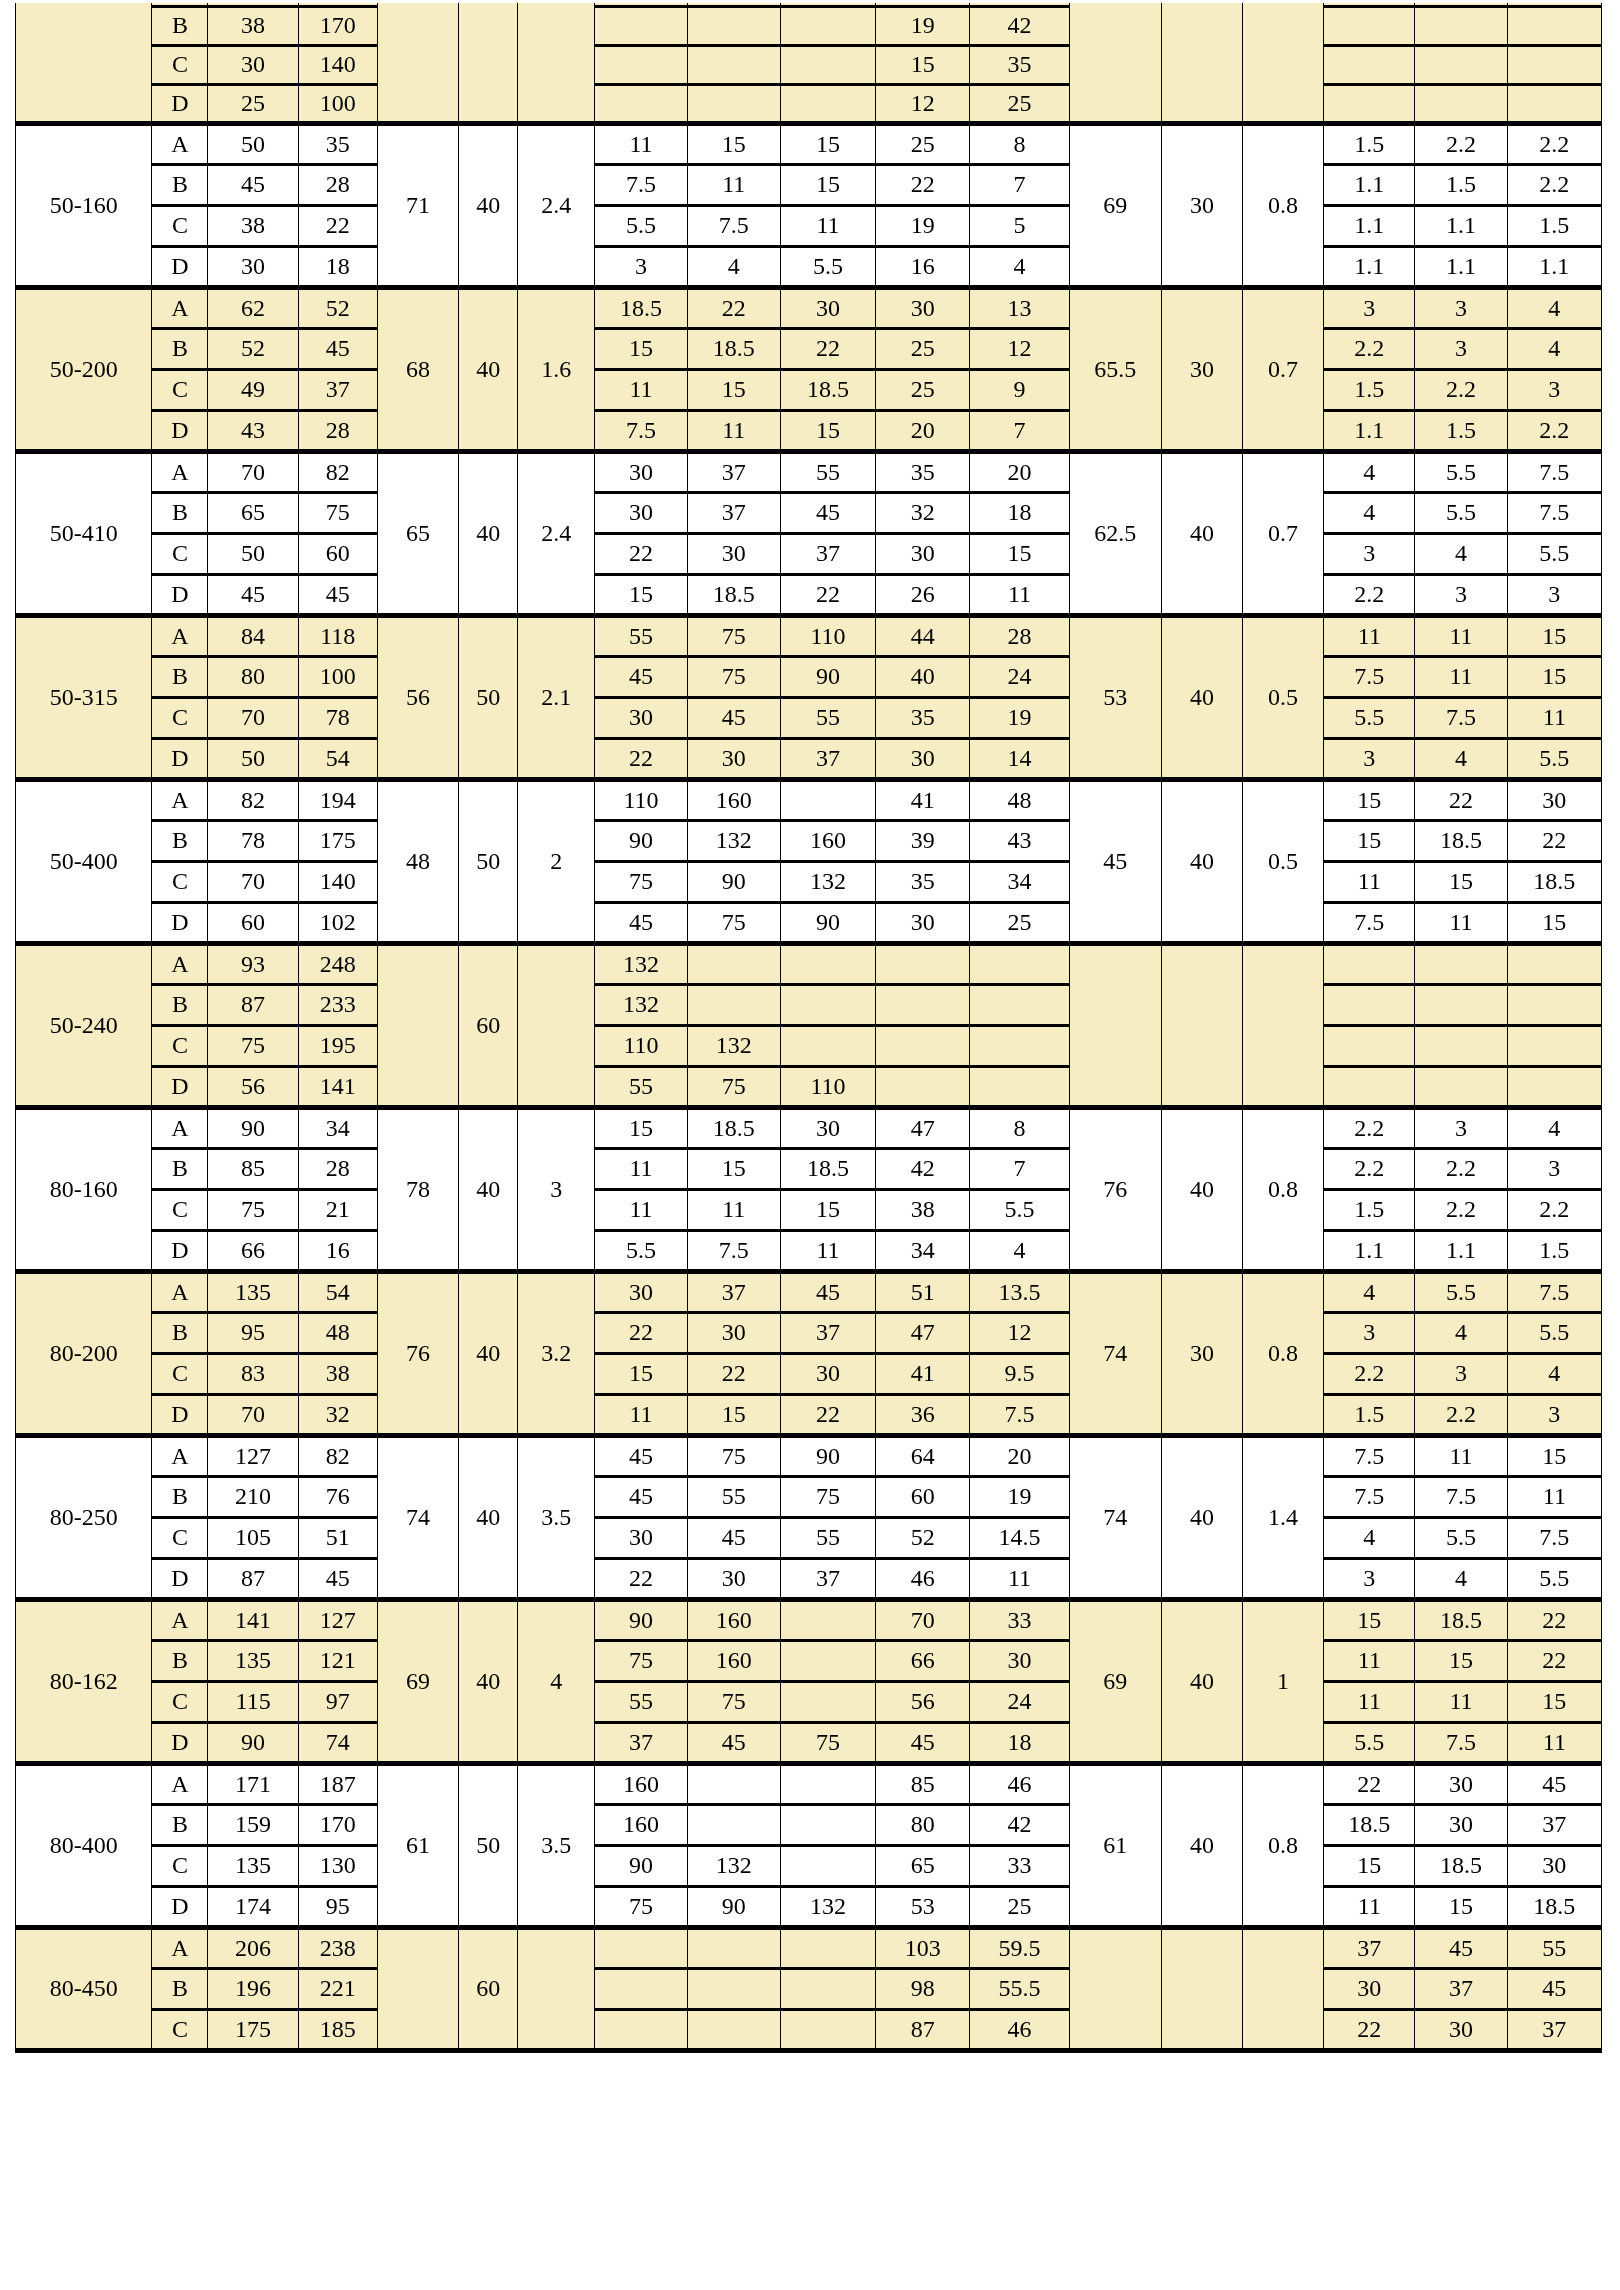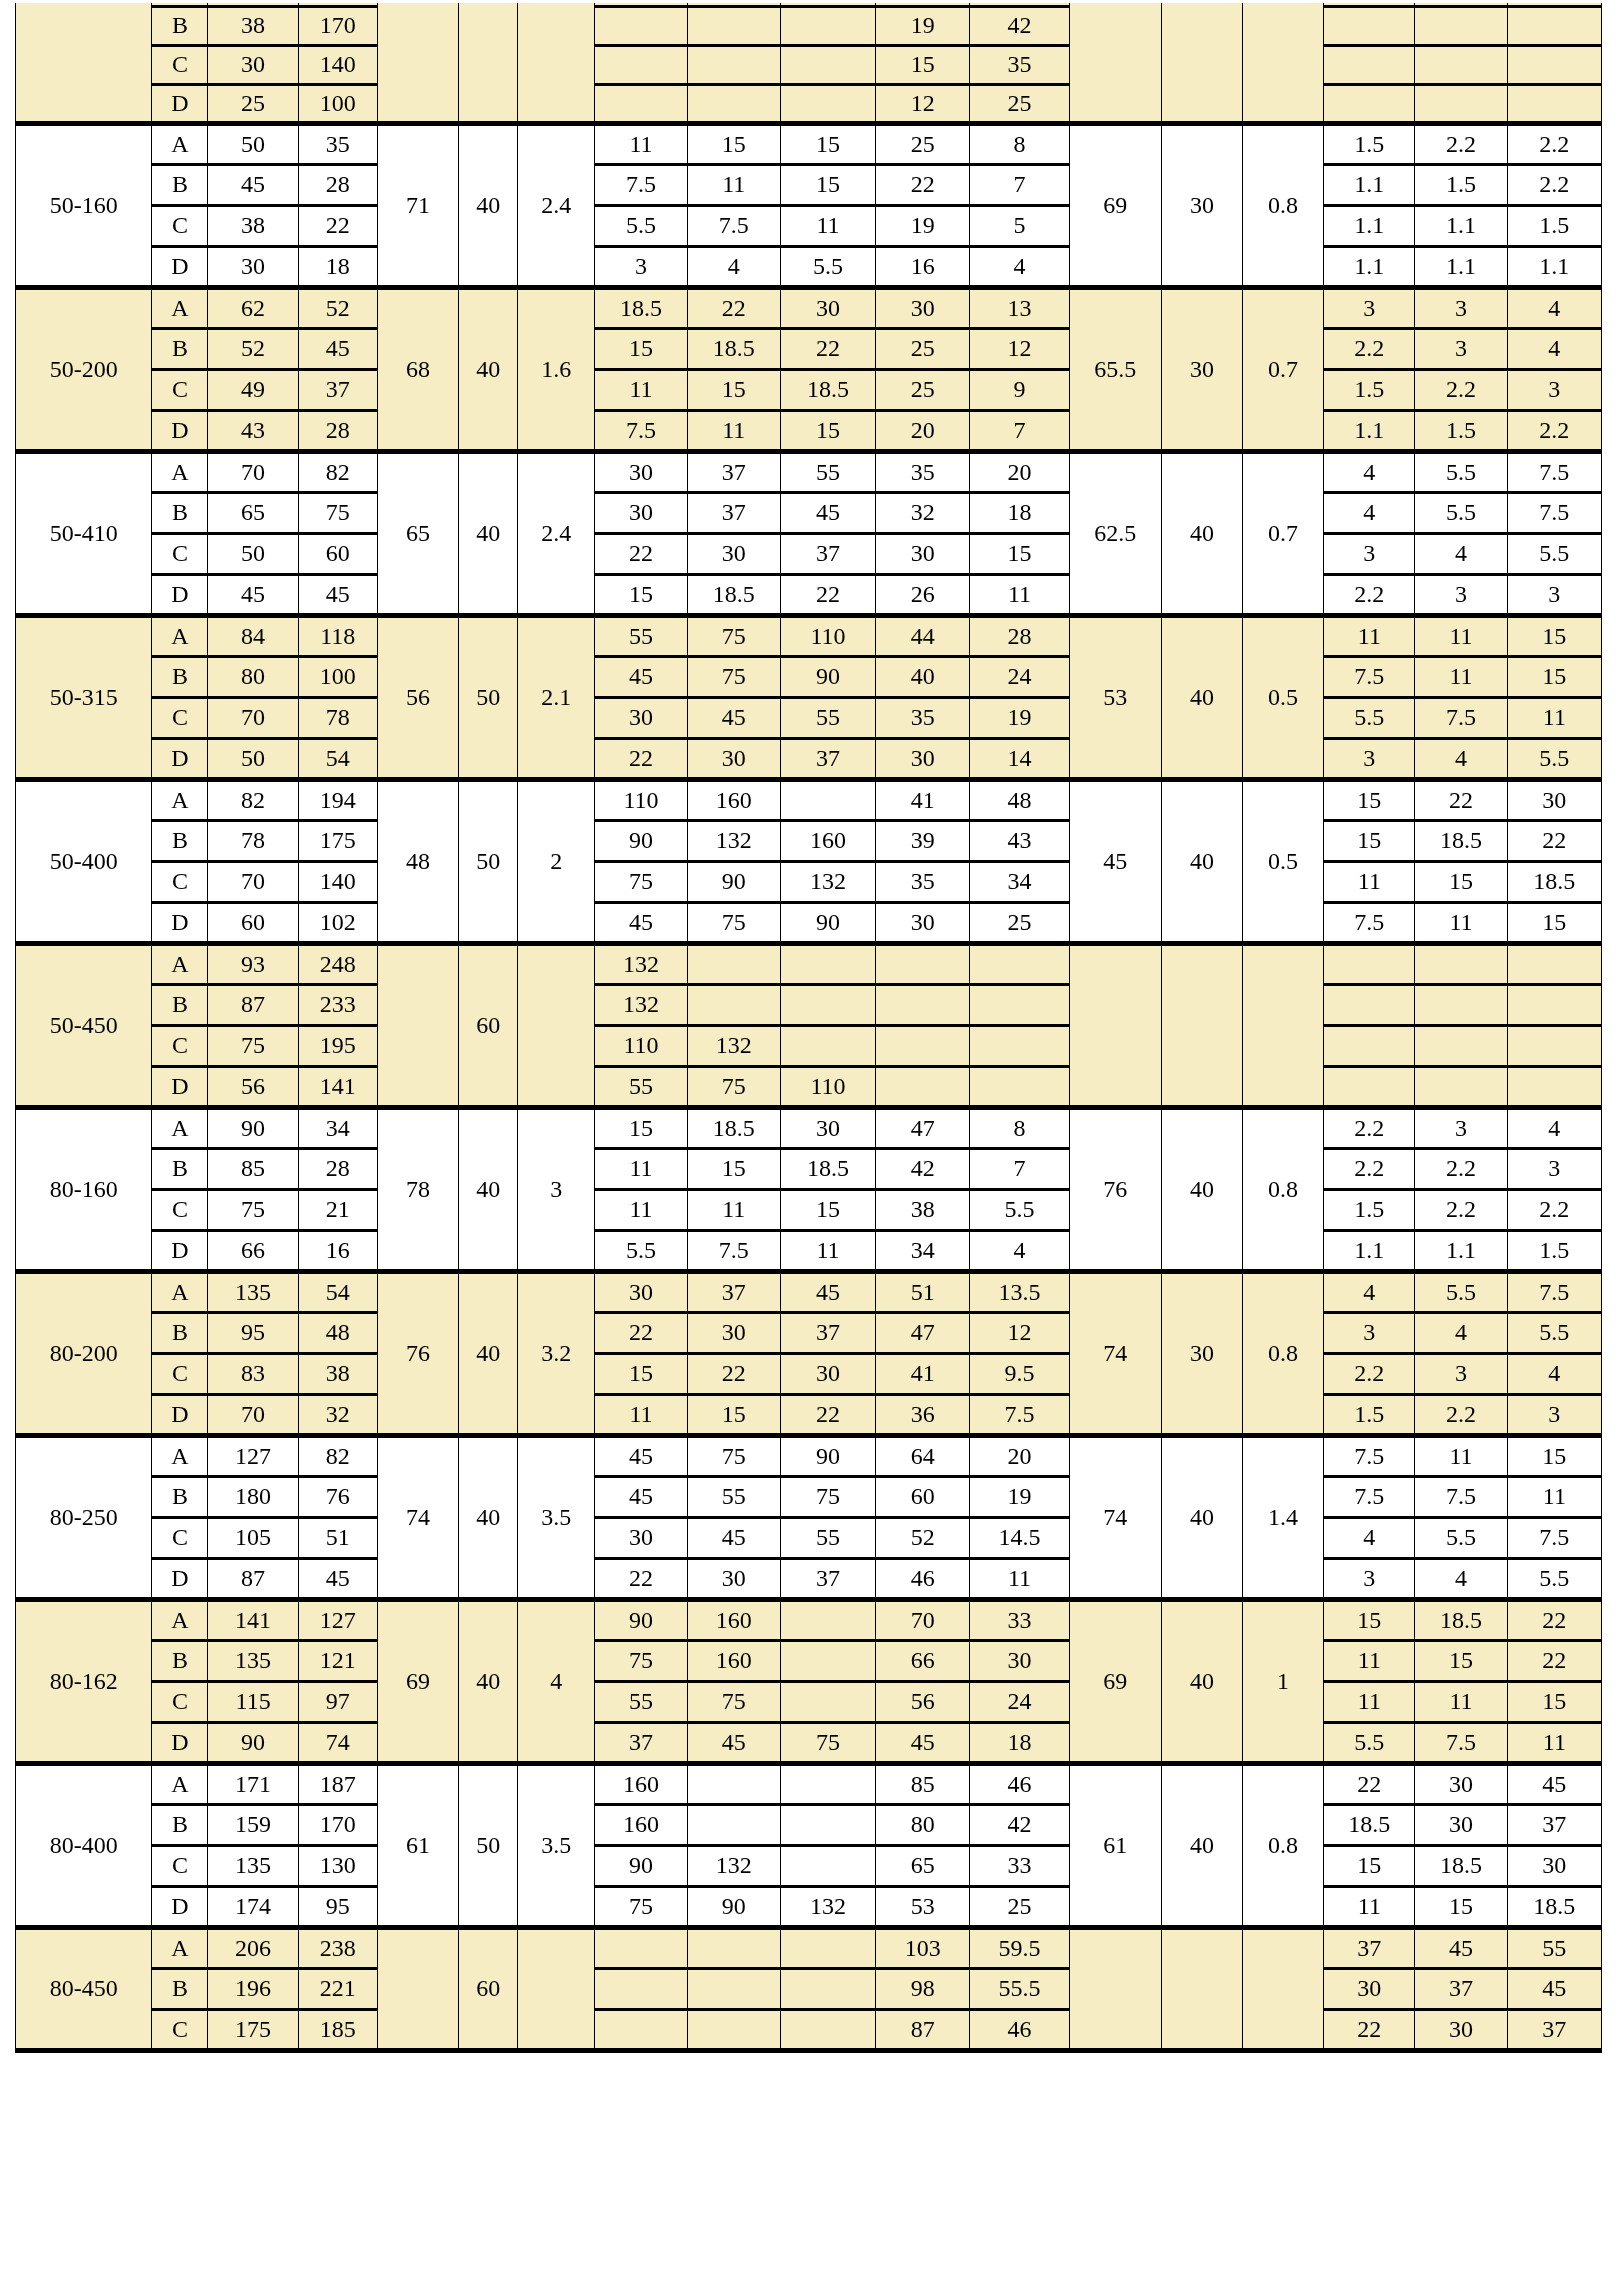--- a/index.html
+++ b/index.html
@@ -410,21 +410,21 @@
           <td class="grpend">45</td>
           <td class="grpend">75</td>
           <td class="grpend">90</td>
           <td class="grpend">30</td>
           <td class="grpend">25</td>
           <td class="grpend">7.5</td>
           <td class="grpend">11</td>
           <td class="grpend">15</td>
         </tr>
         <tr class="band-cream std-row">
-          <td class="grpend" rowspan="4">50-450</td>
+          <td class="grpend" rowspan="4">50-240</td>
           <td class="sep">A</td>
           <td class="sep">93</td>
           <td class="sep">248</td>
           <td class="grpend" rowspan="4"></td>
           <td class="grpend" rowspan="4">60</td>
           <td class="grpend" rowspan="4"></td>
           <td class="sep">132</td>
           <td class="sep"></td>
           <td class="sep"></td>
           <td class="sep"></td>
@@ -608,21 +608,21 @@
           <td class="sep">20</td>
           <td class="grpend" rowspan="4">74</td>
           <td class="grpend" rowspan="4">40</td>
           <td class="grpend" rowspan="4">1.4</td>
           <td class="sep">7.5</td>
           <td class="sep">11</td>
           <td class="sep">15</td>
         </tr>
         <tr class="band-white std-row">
           <td class="sep">B</td>
-          <td class="sep">180</td>
+          <td class="sep">210</td>
           <td class="sep">76</td>
           <td class="sep">45</td>
           <td class="sep">55</td>
           <td class="sep">75</td>
           <td class="sep">60</td>
           <td class="sep">19</td>
           <td class="sep">7.5</td>
           <td class="sep">7.5</td>
           <td class="sep">11</td>
         </tr>

